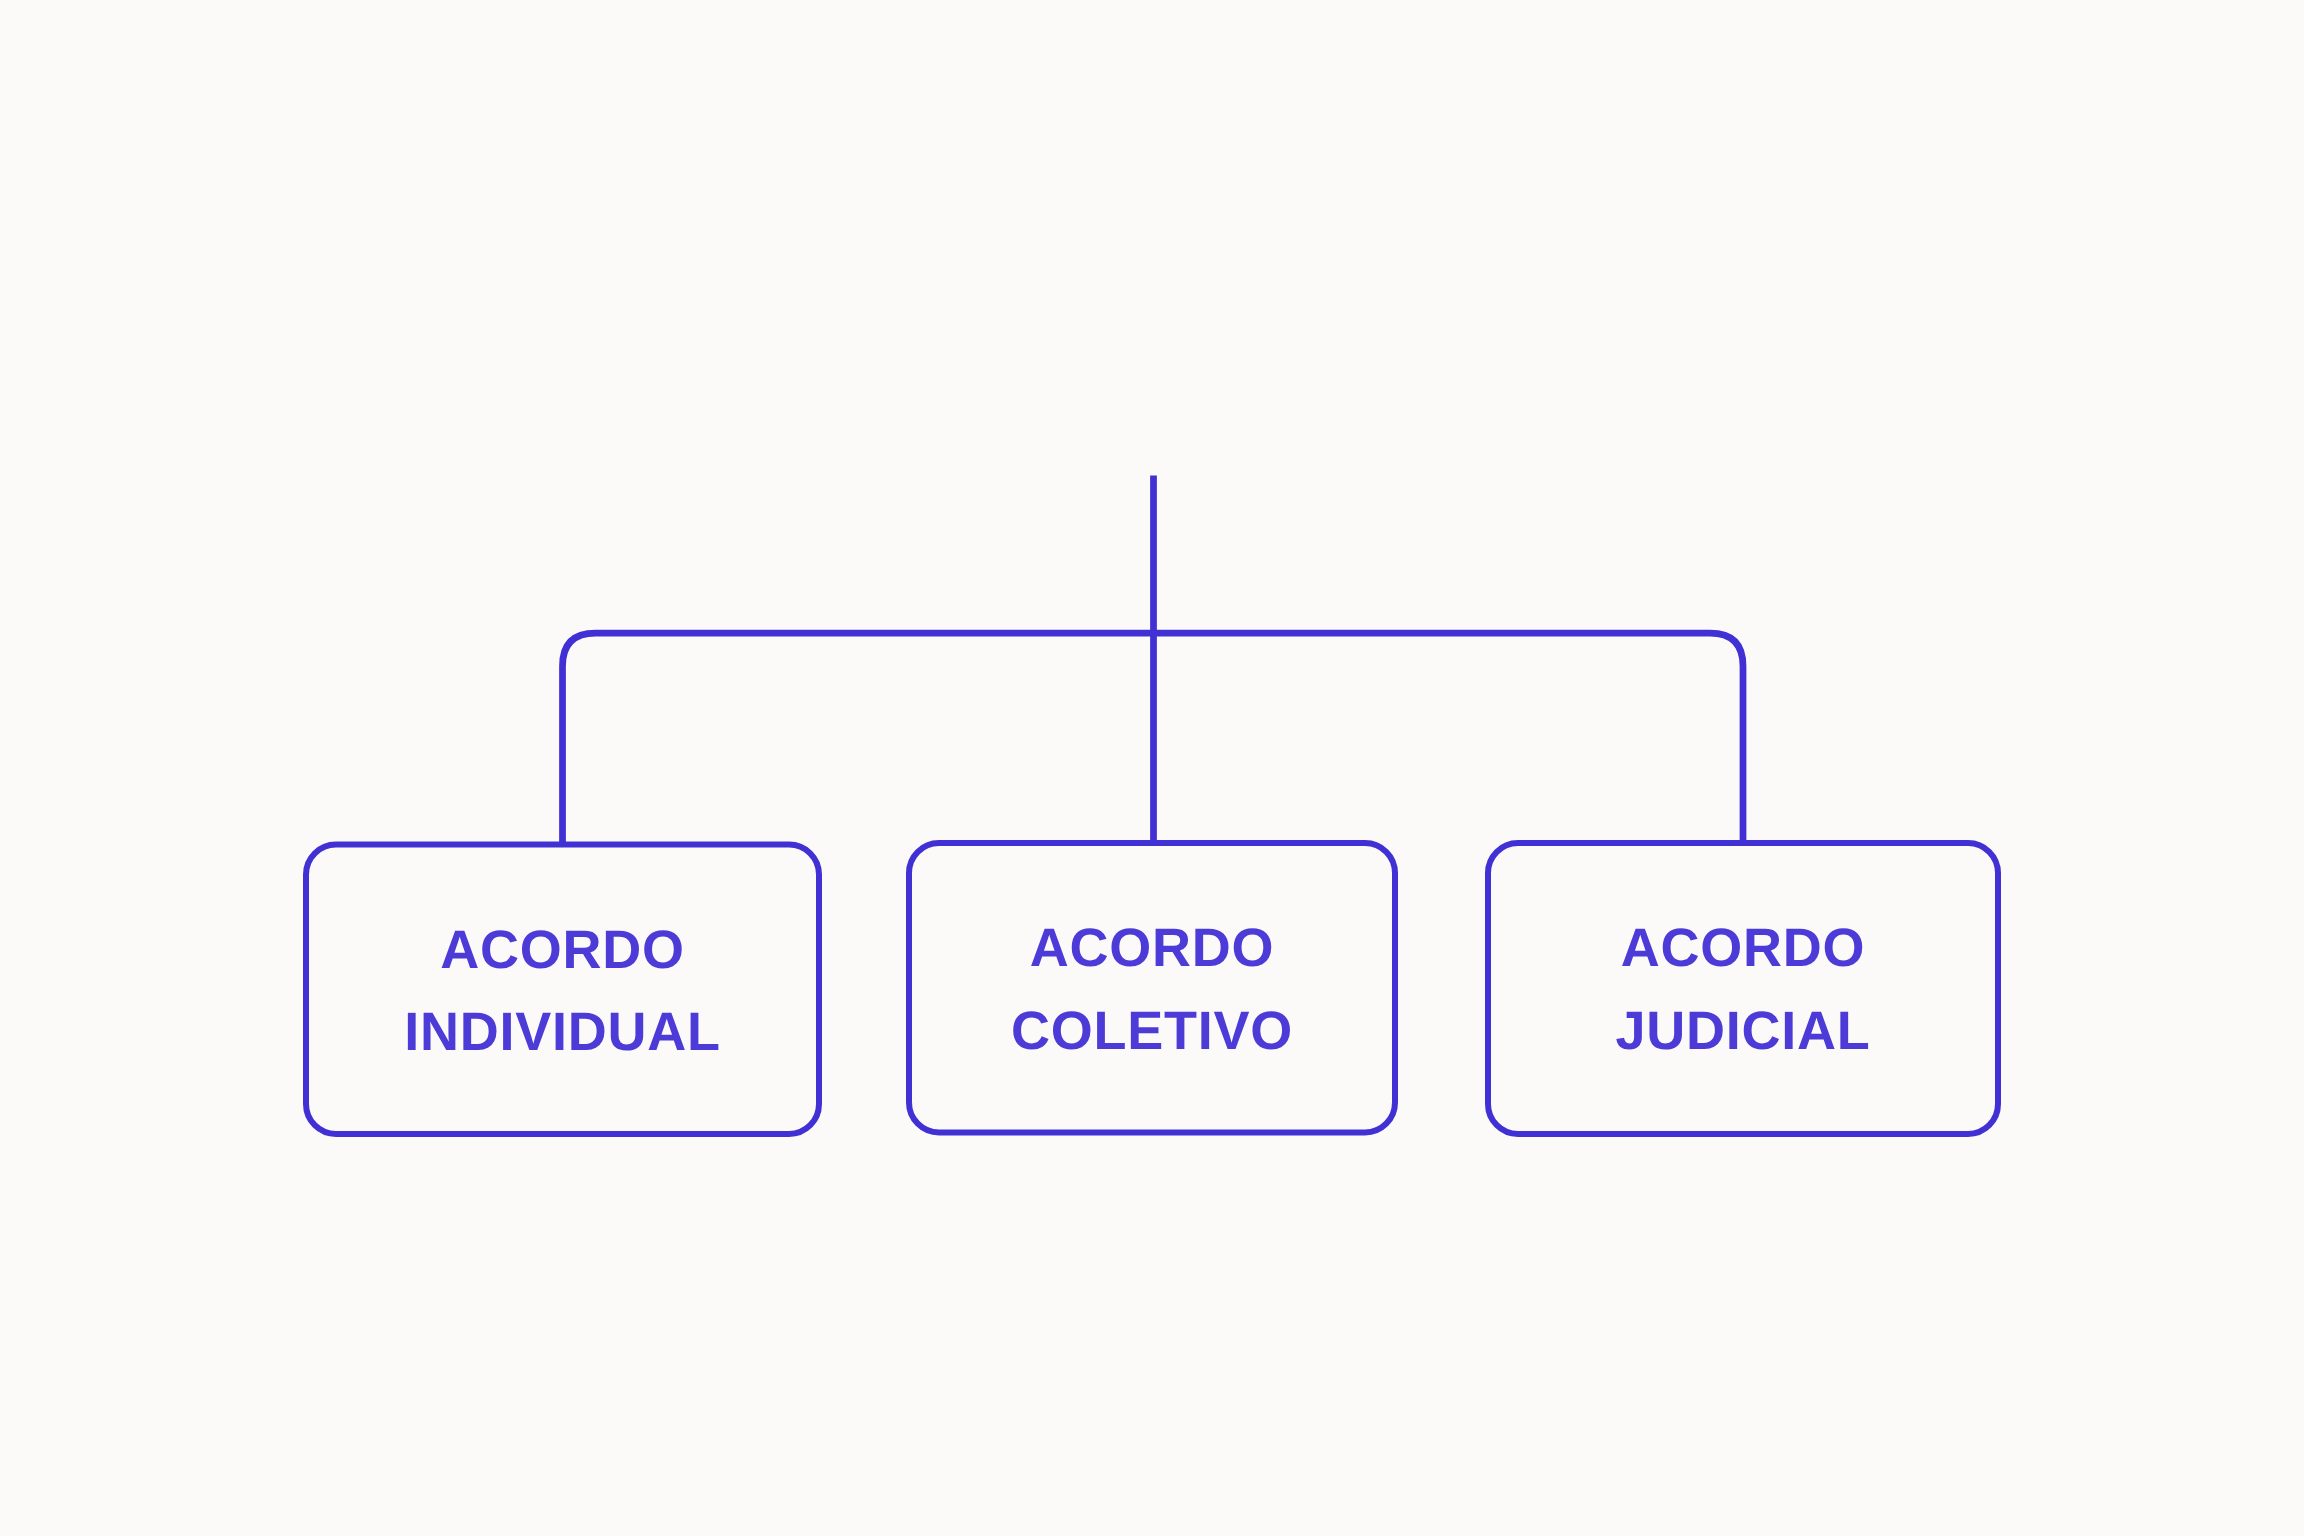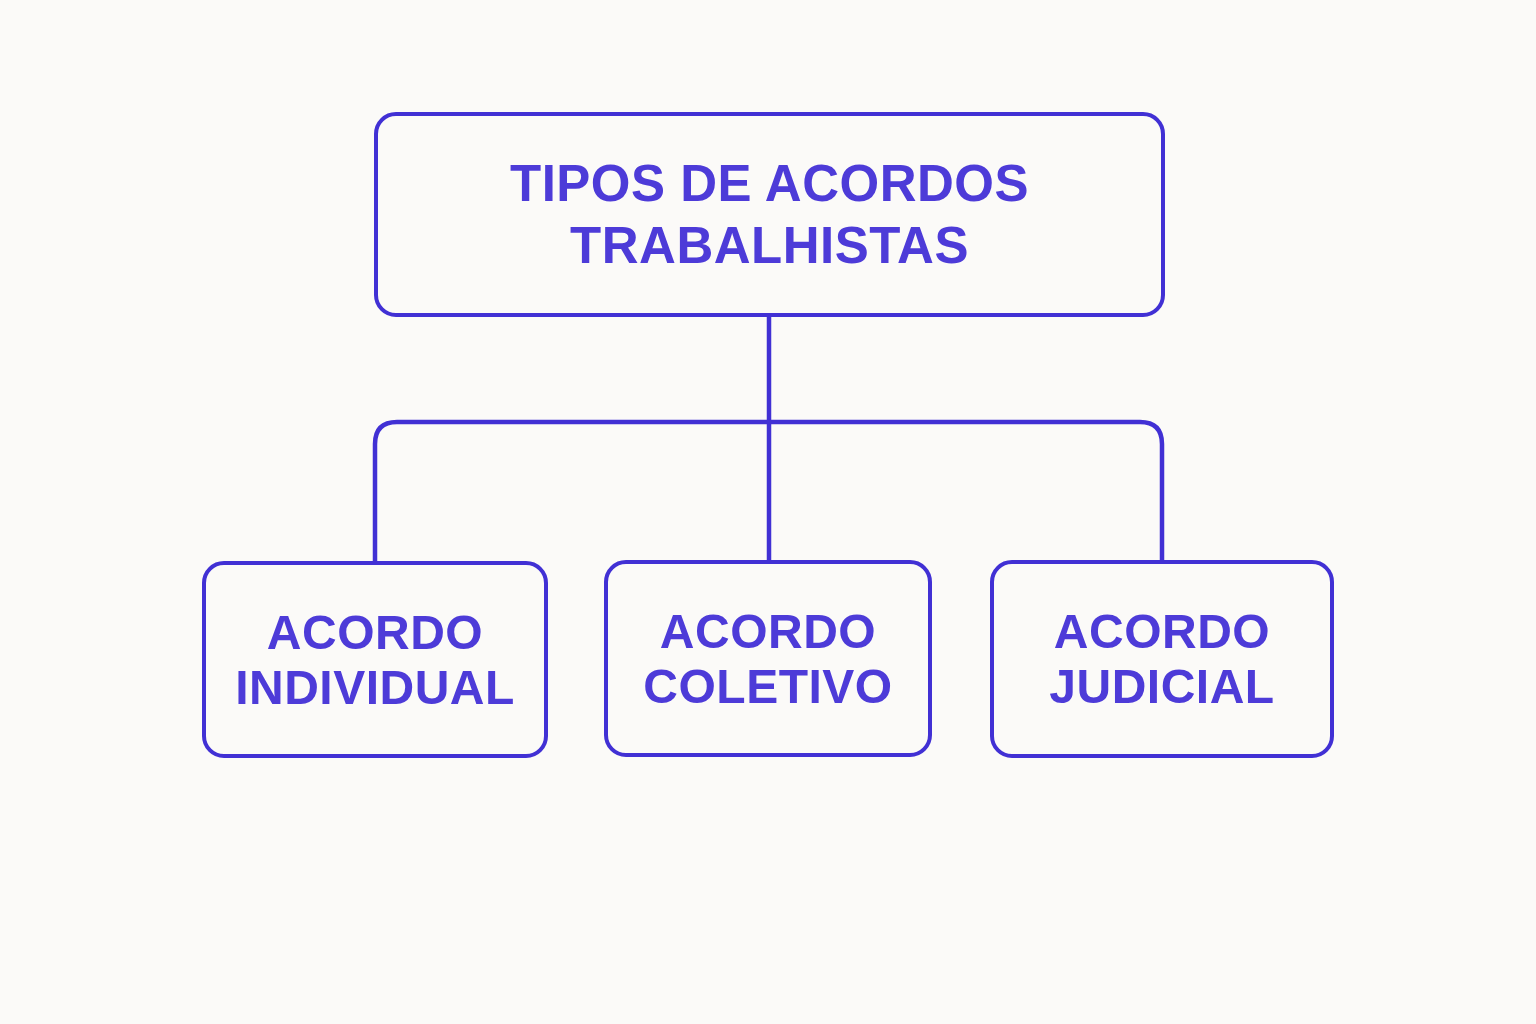--- a/index.html
+++ b/index.html
@@ -54,43 +54,39 @@
     left: 374px;
     top: 112px;
     width: 791px;
     height: 205px;
   }
   .node-root .label {
     font-size: 51px;
     line-height: 62px;
   }
   .node-child .label {
-    font-size: 48px;
+    font-size: 36px;
     line-height: 55px;
   }
   .node-child-1 { left: 202px; top: 561px; width: 346px; height: 197px; }
   .node-child-2 { left: 604px; top: 560px; width: 328px; height: 197px; }
   .node-child-3 { left: 990px; top: 560px; width: 344px; height: 198px; }
 </style>
 </head>
 <body>
 
 <div class="canvas">
 
   <svg class="connector-svg" viewBox="0 0 1536 1024" xmlns="http://www.w3.org/2000/svg">
 
     <path d="M 769 317 L 769 562"></path>
 
     <path d="M 375 562 L 375 444 Q 375 422 397 422 L 1140 422 Q 1162 422 1162 444 L 1162 562"></path>
   </svg>
 
-  <div class="node node-root">
-    <div class="label">TIPOS DE ACORDOS
-TRABALHISTAS</div>
-  </div>
 
   <div class="node node-child node-child-1">
     <div class="label">ACORDO
 INDIVIDUAL</div>
   </div>
 
   <div class="node node-child node-child-2">
     <div class="label">ACORDO
 COLETIVO</div>
   </div>

